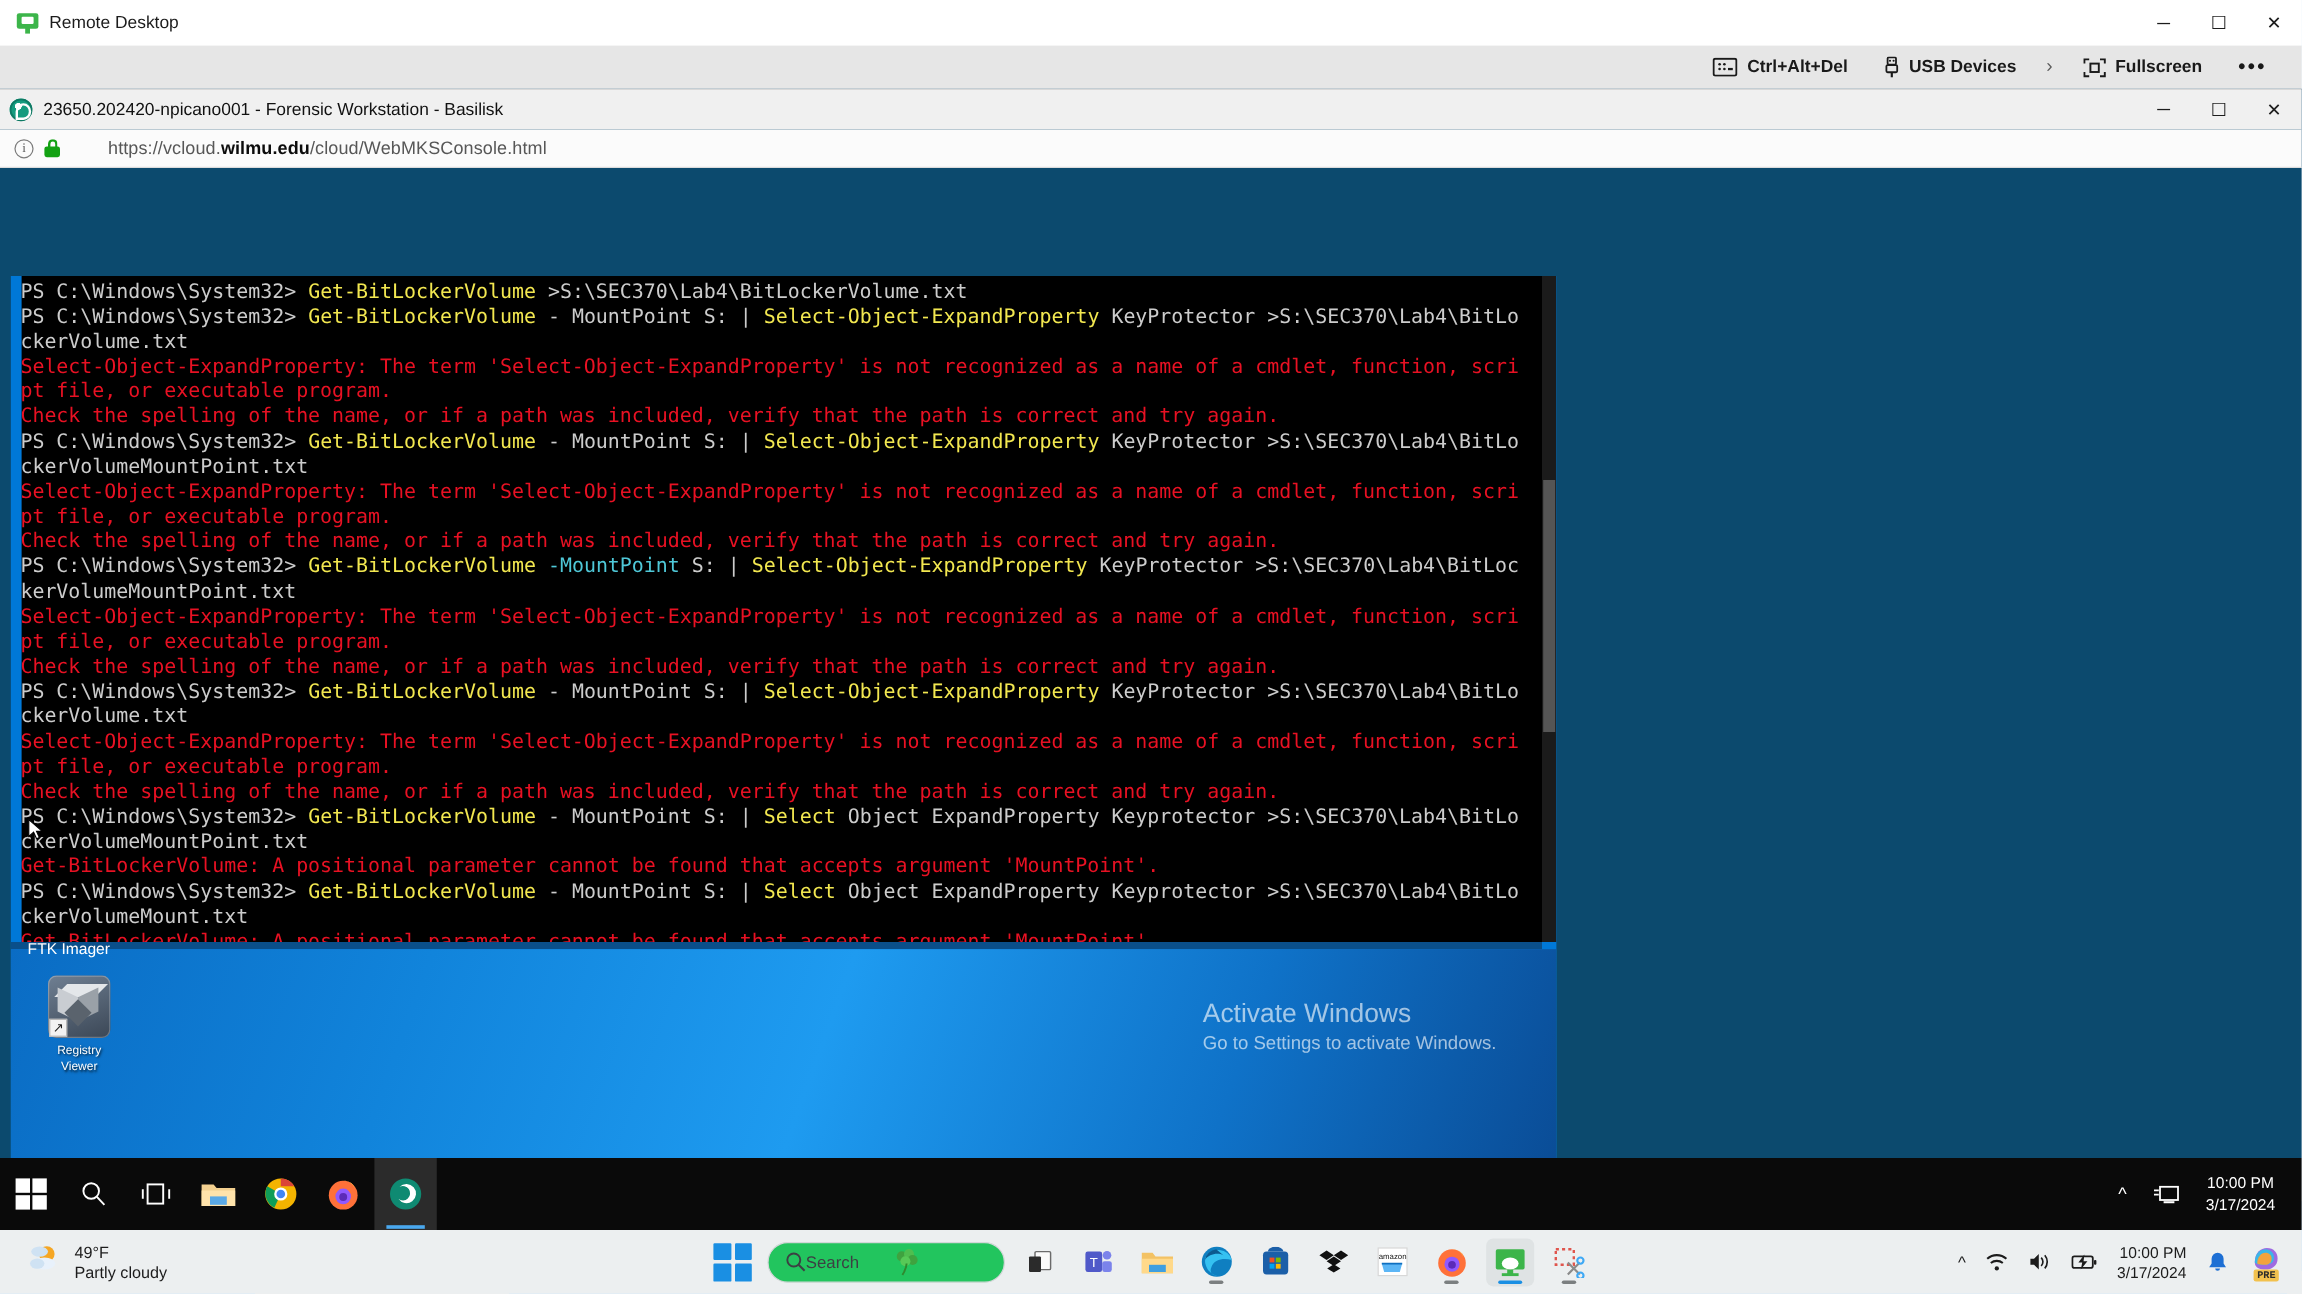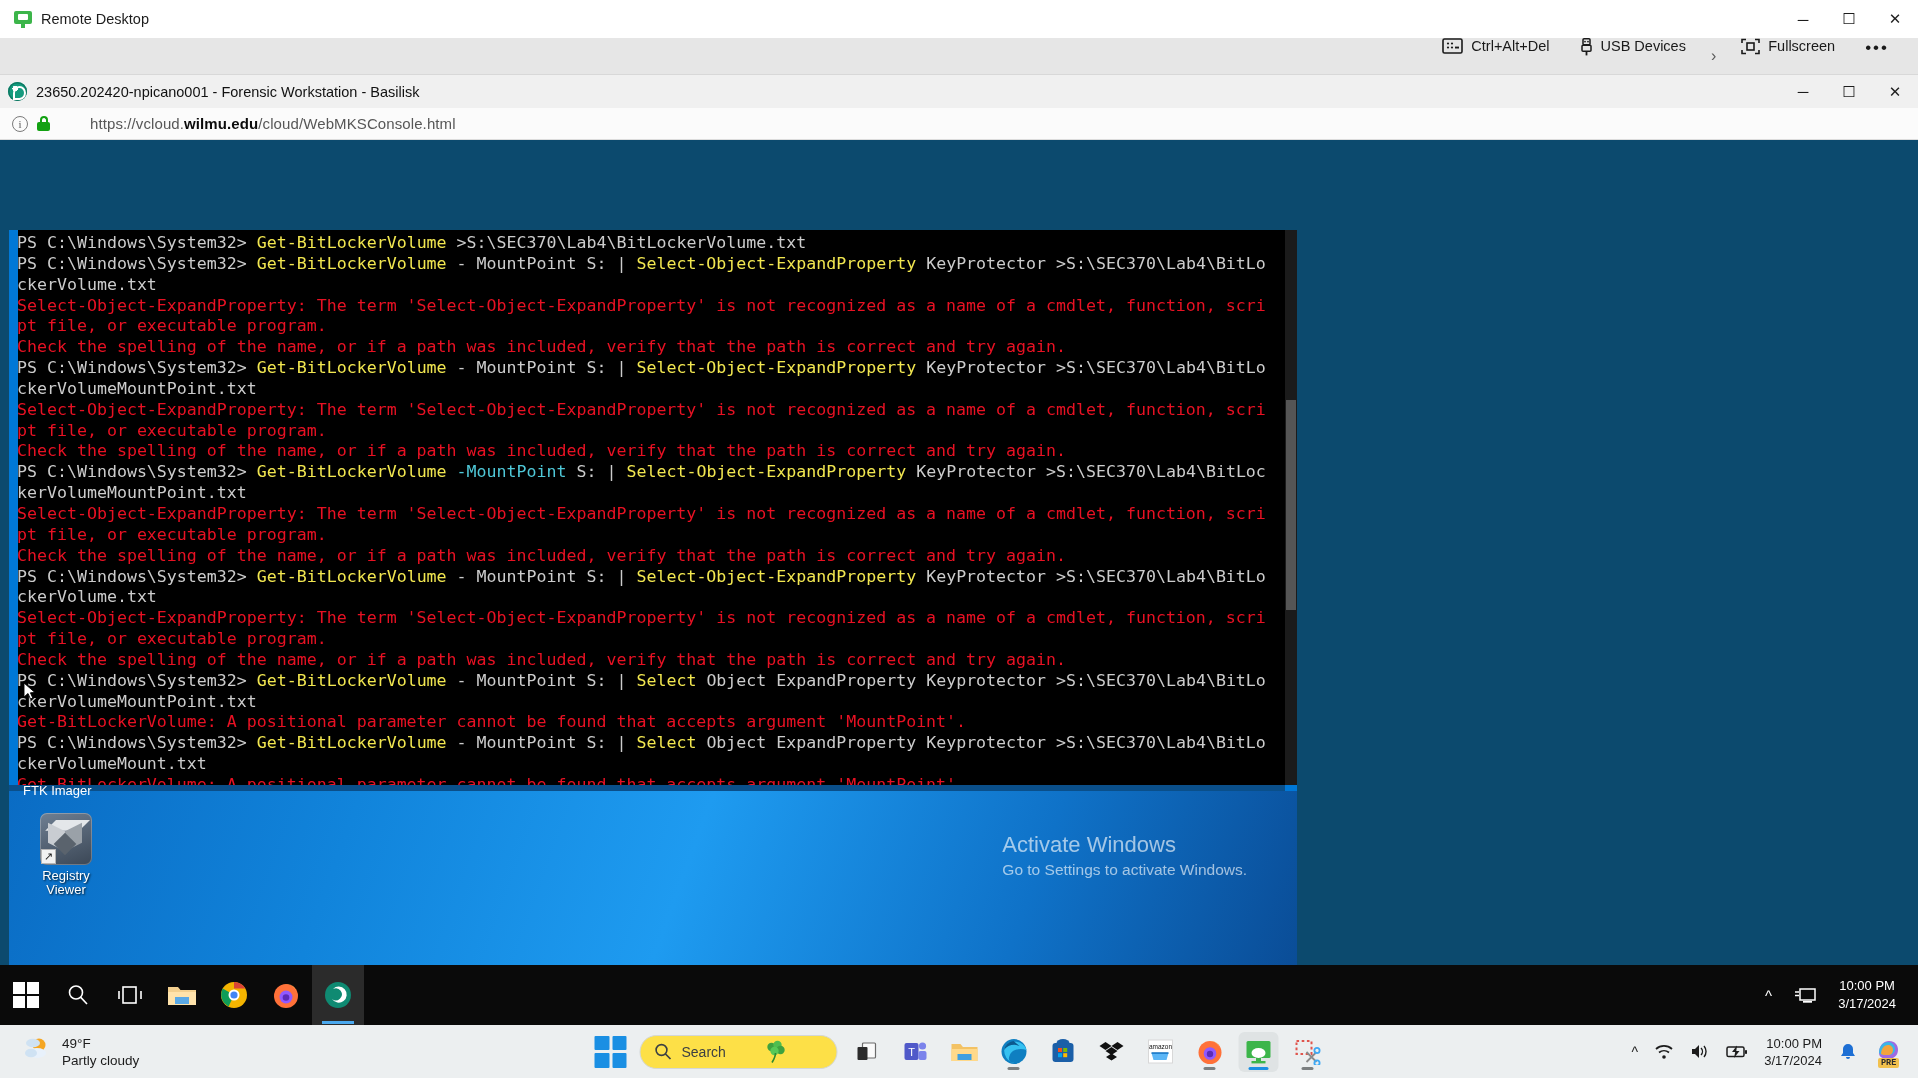--- a/index.html
+++ b/index.html
@@ -28,22 +28,22 @@
   .rd-winbtns { position:absolute; right:0; top:0; height:38px; display:flex; }
   .rd-winbtn { width:46px; height:38px; display:flex; align-items:center; justify-content:center;
       font-size:15px; color:#1c1c1c; cursor:default; }
 
   
   .rd-toolbar {
     position:absolute; left:0; top:38px; width:1918px; height:36px;
     background:#e6e6e6; display:flex; align-items:center; justify-content:flex-end;
     padding-right:14px; gap:0px;
   }
-  .rd-tb-item { display:flex; align-items:flex-start; gap:8px; padding:0 15px; height:36px;
-     font-size:14.5px; color:#1a1a1a; }
+  .rd-tb-item { display:flex; align-items:center; gap:8px; padding:0 15px; height:36px;
+     font-size:14.5px; color:#1a1a1a;font-weight:bold; }
   .rd-tb-sep { padding:0 10px; color:#5a5a5a; font-size:16px; }
 
   
   .browser {
     position:absolute; left:0; top:74px; width:1918px; height:891px; background:#0c4a6e;
     border-top:1px solid #d8d8d8;
   }
   .br-titlebar { position:relative; height:33px; background:#f0f0f0; display:flex; align-items:center; }
   .br-title-left { display:flex; align-items:center; gap:9px; padding-left:8px; }
   .br-icon { width:19px; height:19px; border-radius:50%;
@@ -98,21 +98,21 @@
       background: linear-gradient(160deg,#6f7f92 0%, #3b4756 100%); border-radius:7px;
       box-shadow: inset 0 0 0 1px rgba(255,255,255,.25); }
   .cube { position:absolute; left:8px; top:7px; width:36px; height:38px; }
   .cube .f1 { position:absolute; left:0; top:7px; width:17px; height:20px; background:#c9cdd2; transform: skewY(26deg); }
   .cube .f2 { position:absolute; left:17px; top:7px; width:17px; height:20px; background:#9aa1a8; transform: skewY(-26deg); }
   .cube .f3 { position:absolute; left:0px; top:0px; width:34px; height:18px; background:#e4e7ea; transform: skew(-45deg) scaleY(.6); transform-origin: top left; margin-left:8px;}
   .cube .hole { position:absolute; left:9px; top:16px; width:16px; height:16px; background:#5a636d; transform: rotate(45deg); }
   .shortcut-arrow { position:absolute; left:1px; bottom:1px; width:15px; height:15px; background:#f2f2f2;
       border:1px solid #b6b6b6; display:flex; align-items:center; justify-content:center;
       font-size:11px; color:#1c1c1c; }
-  .desk-icon-label { margin-top:4px; font-size:13px; color:#fff; line-height:14px;
+  .desk-icon-label { margin-top:4px; font-size:10px; color:#fff; line-height:14px;
       text-shadow: 1px 1px 2px rgba(0,0,0,.8); }
 
   .activate-wm { position:absolute; right:50px; top:40px; text-align:left; }
   .activate-wm .t1 { font-size:22px; color:rgba(255,255,255,.62); line-height:28px; }
   .activate-wm .t2 { font-size:15.5px; color:rgba(255,255,255,.62); line-height:22px; }
 
   
   .vm-taskbar { position:absolute; left:0; top:751px; width:1288px; height:54px; background:#0c1726; display:flex; align-items:center; }
   .vm-start { width:56px; height:54px; display:flex; align-items:center; justify-content:center; }
   .win-logo { width:22px; height:22px; display:grid; grid-template-columns:1fr 1fr; grid-template-rows:1fr 1fr; gap:2.4px; }
@@ -139,22 +139,22 @@
   .h10-clock { text-align:center; font-size:13px; color:#fff; line-height:18px; }
 
   
   .win11-taskbar { position:absolute; left:0; top:1025px; width:1918px; height:53px;
       background:#eceff0; display:flex; align-items:center; }
   .w11-weather { display:flex; align-items:flex-start; gap:10px; padding-left:22px; width:300px; }
   .w11-weather .wtxt { font-size:13.5px; color:#1c1c1c; line-height:17px; }
   .w11-center { position:absolute; left:50%; transform:translateX(-50%); display:flex; align-items:center; gap:9px; }
   .w11-start { width:32px; height:32px; display:grid; grid-template-columns:1fr 1fr; grid-template-rows:1fr 1fr; gap:3px; }
   .w11-start i { background:#1a8fe3; display:block; border-radius:1px; }
-  .w11-search { width:198px; height:34px; background:#fde047; border:1px solid #d3d7d8; border-radius:18px;
-      display:flex; align-items:center; gap:10px; padding-left:14px; }
+  .w11-search { width:198px; height:34px; background:#22c55e; border:1px solid #d3d7d8; border-radius:18px;
+      display:flex; align-items:center; padding-left:14px; }
   .w11-search .ph { font-size:14px; color:#3c4043; }
   .w11-btn { width:40px; height:40px; display:flex; align-items:center; justify-content:center; position:relative; border-radius:6px; }
   .w11-btn.active { background:#dfe3e4; }
   .w11-btn.open:after { content:""; position:absolute; left:14px; bottom:2px; width:12px; height:3px; background:#7b7f80; border-radius:2px; }
   .w11-btn.active.open:after { width:20px; left:10px; background:#1a8fe3; }
   .w11-tray { margin-left:auto; display:flex; align-items:center; gap:16px; padding-right:16px; }
   .w11-clock { text-align:right; font-size:13px; color:#1c1c1c; line-height:17px; }
 
   .cursor { position:absolute; left:14px; top:452px; width:14px; height:18px; pointer-events:none; }
 </style>

